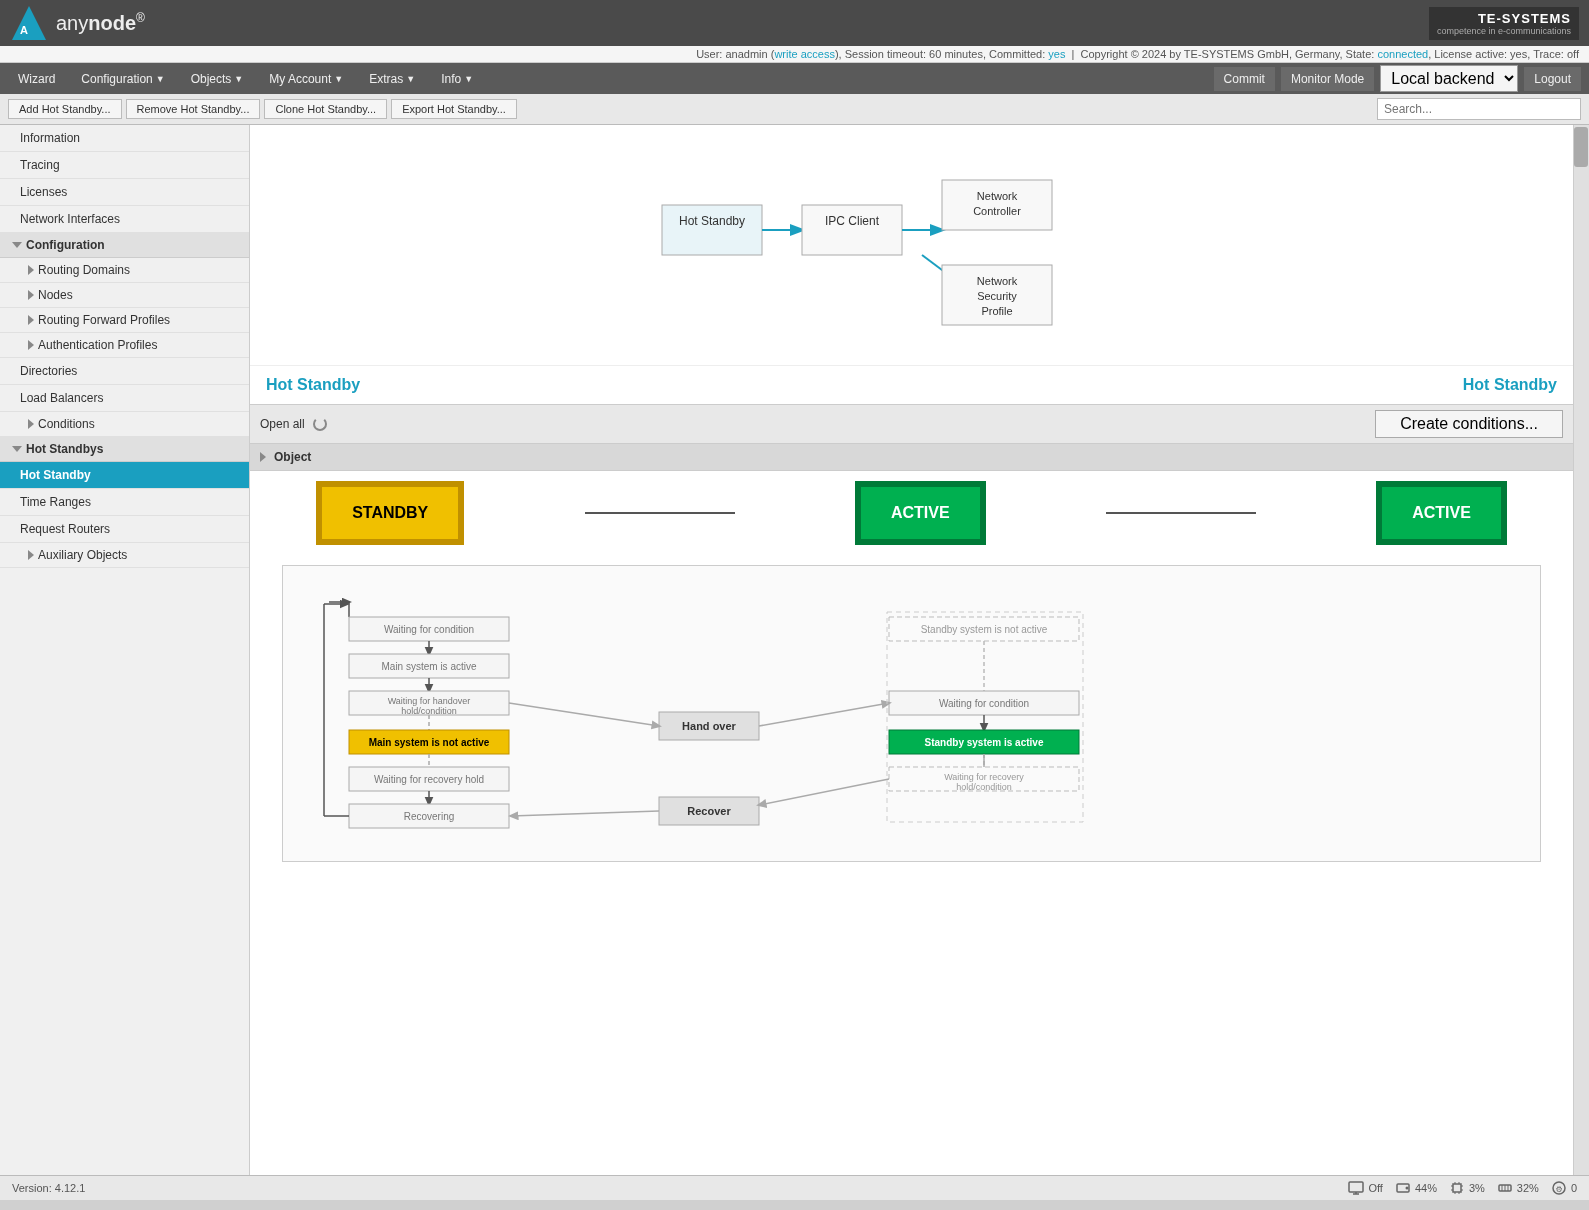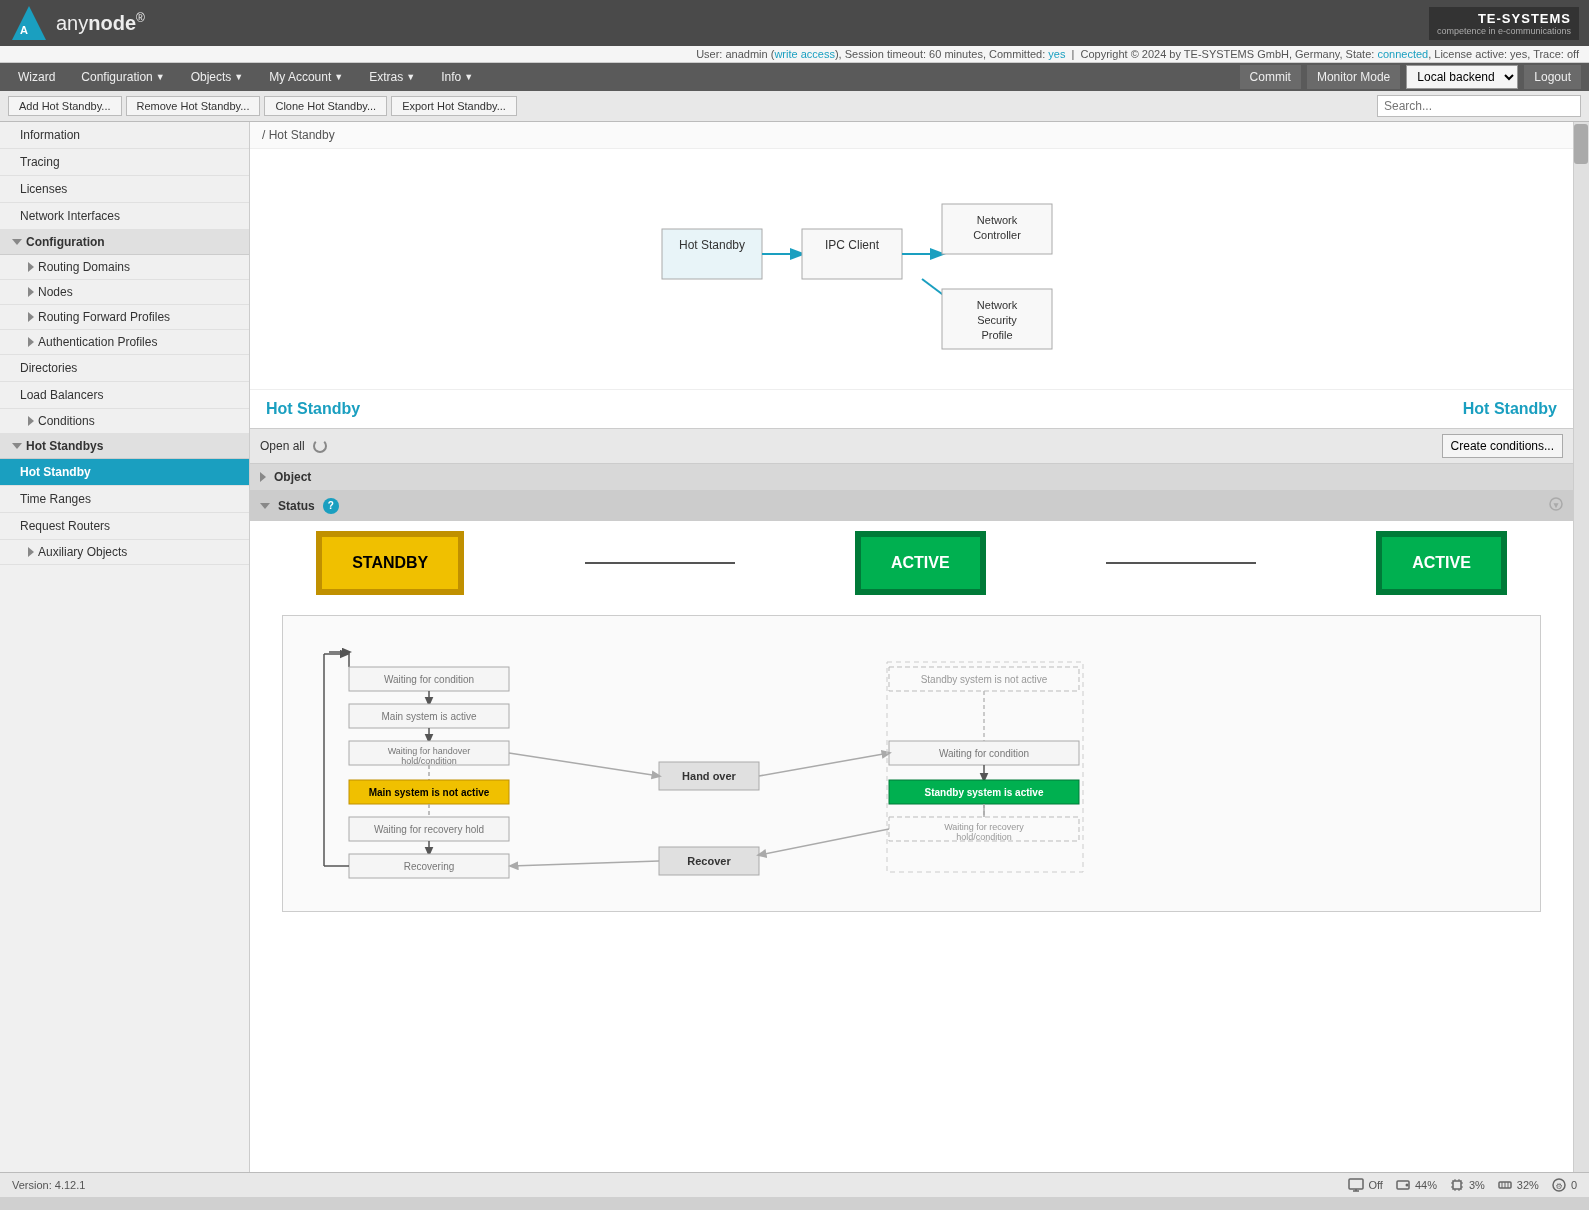--- a/index.html
+++ b/index.html
@@ -61,21 +61,21 @@
       border: none;
       padding: 5px 10px;
       cursor: pointer;
       font-size: 12px;
       margin: 2px;
     }
     #backend-select {
       background: #f5f5f5;
       border: 1px solid #999;
       padding: 3px 6px;
-      font-size: 12px;
+      font-size: 16px;
       margin: 2px;
     }
 
     
     #action-bar {
       background: #e8e8e8;
       border-bottom: 1px solid #bbb;
       padding: 4px 8px;
       display: flex;
       align-items: center;
@@ -200,23 +200,23 @@
       padding: 5px 10px;
       display: flex;
       align-items: center;
       justify-content: space-between;
       margin: 0 0 0 0;
     }
     .open-all-left { display: flex; align-items: center; gap: 8px; }
     .create-conditions-btn {
       background: #f5f5f5;
       border: 1px solid #aaa;
-      padding: 4px 8px;
-      cursor: pointer;
-      font-size: 12px;
+      padding: 4px 24px;
+      cursor: pointer;
+      font-size: 16px;
     }
 
     
     .collapsible-row {
       background: #d8d8d8;
       padding: 6px 10px;
       display: flex;
       align-items: center;
       gap: 8px;
       cursor: pointer;
@@ -397,21 +397,20 @@
     <div class="sidebar-item">Time Ranges</div>
     <div class="sidebar-item">Request Routers</div>
     <div class="sidebar-subsection">
       <span class="tri-right"></span>
       Auxiliary Objects
     </div>
   </div>
 
   <div id="content-area">
 
-    <div id="breadcrumb">/ Hot Standby</div>
 
     <div id="diagram-area">
       <svg width="520" height="200" class="flow-diagram">
 
         <rect x="10" y="60" width="100" height="50" fill="#e8f4f8" stroke="#aaa"></rect>
         <text x="60" y="80" text-anchor="middle" font-size="12" fill="#333">Hot Standby</text>
 
         <line x1="110" y1="85" x2="150" y2="85" stroke="#1a9fc0" stroke-width="2" marker-end="url(#arrow-blue)"></line>
 
         <rect x="150" y="60" width="100" height="50" fill="#f8f8f8" stroke="#aaa"></rect>
@@ -449,31 +448,20 @@
         <span style="width:14px;height:14px;border:2px solid #888;border-radius:50%;display:inline-block;border-top-color:transparent;"></span>
       </div>
       <button class="create-conditions-btn">Create conditions...</button>
     </div>
 
     <div class="collapsible-row">
       <span class="tri-right"></span>
       <span>Object</span>
     </div>
 
-    <div class="collapsible-row" style="background:#ccc;">
-      <span class="tri-down"></span>
-      <span>Status</span>
-      <span class="qmark">?</span>
-      <span style="margin-left:auto;">
-        <svg width="14" height="14" viewBox="0 0 14 14">
-            <circle cx="7" cy="7" r="6" fill="none" stroke="#aaa" stroke-width="1.5"></circle>
-            <text x="7" y="11" text-anchor="middle" font-size="9" fill="#aaa">▾</text>
-          </svg>
-      </span>
-    </div>
 
     <div id="status-section">
       <div class="status-boxes">
         <div class="status-box status-standby">STANDBY</div>
         <div class="status-line"></div>
         <div class="status-box status-active">ACTIVE</div>
         <div class="status-line"></div>
         <div class="status-box status-active">ACTIVE</div>
       </div>
 

